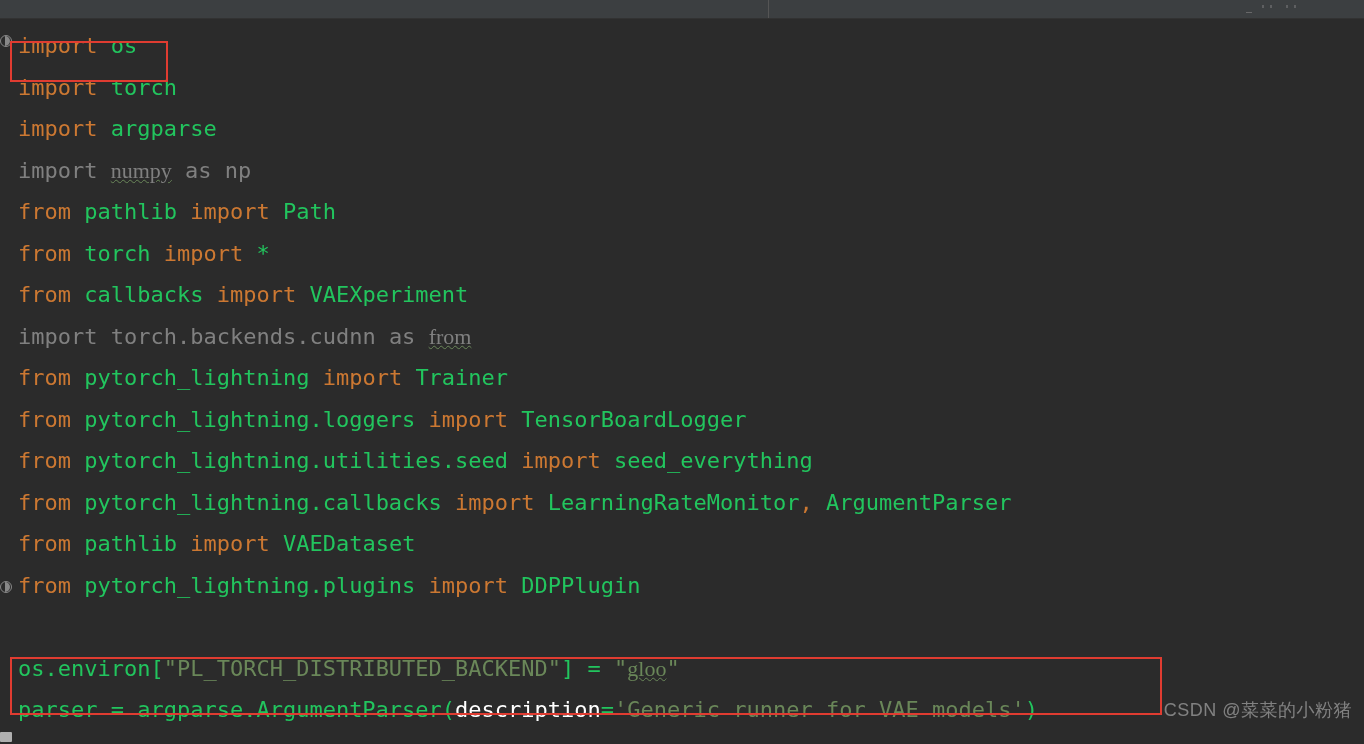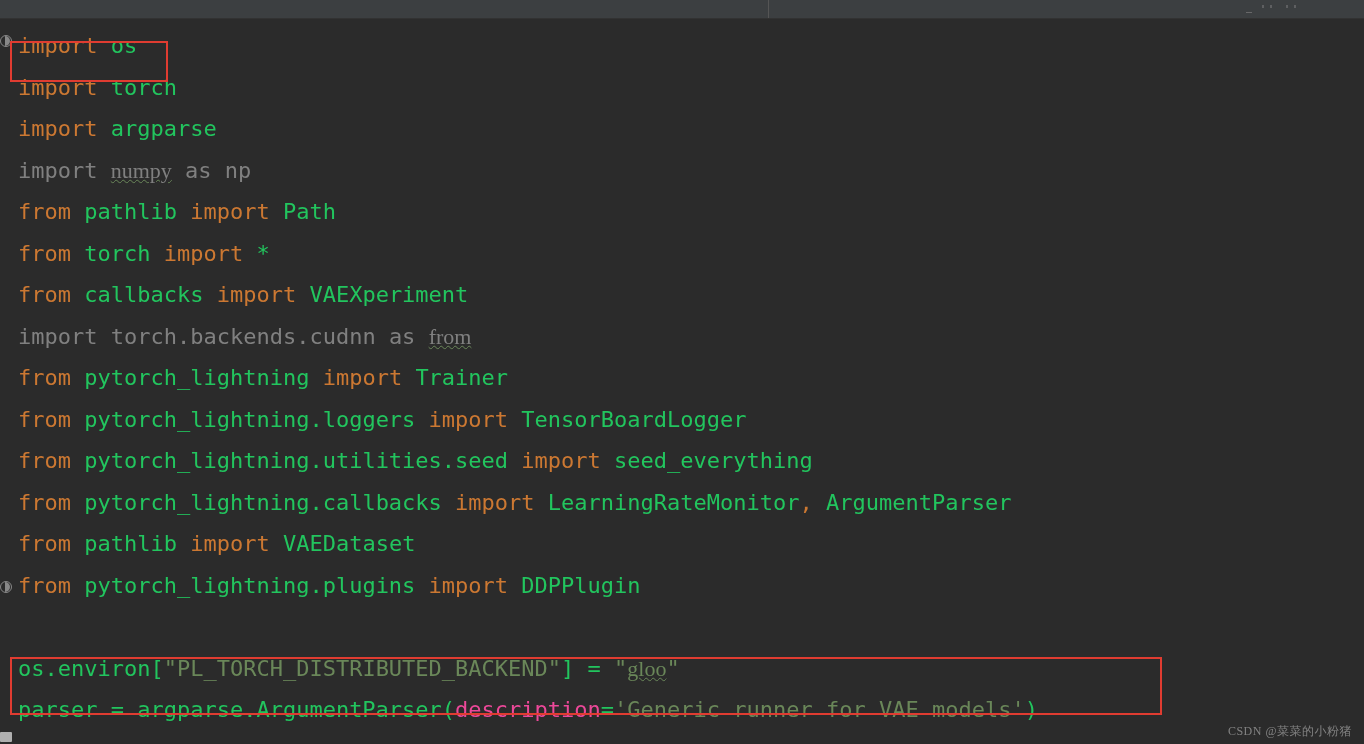--- a/index.html
+++ b/index.html
@@ -88,33 +88,33 @@
   .id { color: #22c55e; }
   .dim { color: #808080; }
   .wavy {
     text-decoration-line: underline;
     text-decoration-style: wavy;
     text-decoration-color: #6a8759;
     text-decoration-thickness: 1px;
     font-family: Liberation Serif, serif;
   }
   .str { color: #6a8759; }
-  .named { color: #ec4899; }
+  .named { color: #ffffff; }
   .boxred {
     position: absolute;
     border: 2px solid #e03c31;
     pointer-events: none;
   }
   .watermark {
     position: absolute;
     right: 12px;
-    bottom: 4px;
+    bottom: 22px;
     color: rgba(200,200,200,0.55);
-    font-family: Liberation Serif, serif;
-    font-size: 12px;
+    font-family: Liberation Sans, sans-serif;
+    font-size: 18px;
     letter-spacing: 0.5px;
   }
   .bottom-marker {
     position: absolute;
     left: 0px;
     bottom: 2px;
     width: 12px;
     height: 10px;
     background: #b0b0b0;
     border-radius: 1px;

